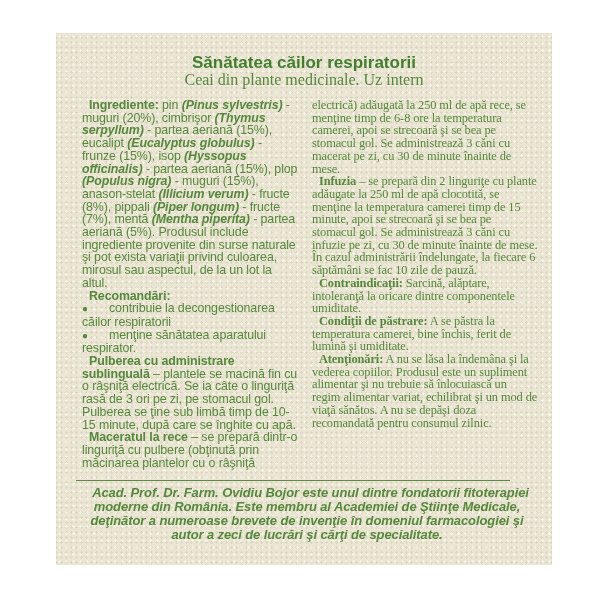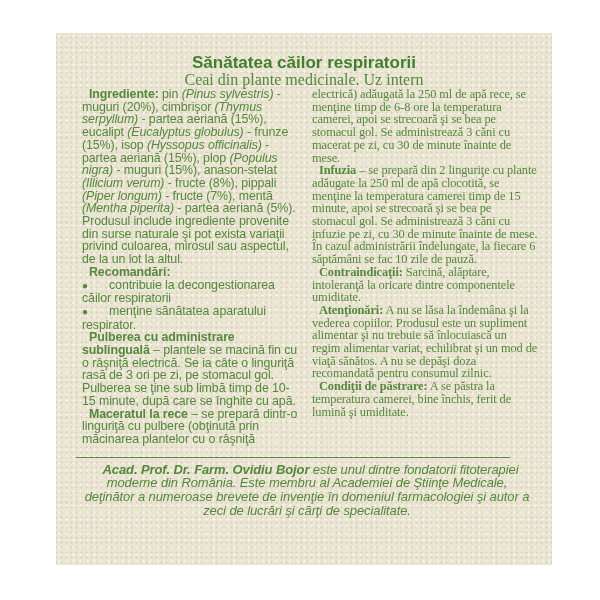--- a/index.html
+++ b/index.html
@@ -17,30 +17,30 @@
     position:absolute;left:56px;top:33px;width:496px;height:532px;
     background-color:var(--label-bg);
     background-image:
       radial-gradient(rgba(255,255,255,.55) 1px, transparent 1.3px),
       radial-gradient(rgba(170,158,125,.20) 1px, transparent 1.3px);
     background-size:7px 7px,5px 5px;
     background-position:0 0,3px 2px;
     padding:20px 12px 10px 26px;
     color:var(--body-text);
   }
-  .header{text-align:center;margin-right:14px;}
+  .header{text-align:center;margin-right:14px;margin-bottom:11px;}
   .title{font-size:17px;font-weight:bold;color:var(--heading-text);line-height:19px;}
   .subtitle{font-size:16px;color:var(--body-text);line-height:16px;font-family:Liberation Serif, serif;}
   .columns{display:flex;gap:14px;}
   .col{font-size:12.4px;line-height:12.7px;letter-spacing:-0.1px;}
   .col-left{width:216px;flex:0 0 216px;}
   .col-right{flex:1 1 auto;padding-right:2px;font-family:Liberation Serif, serif;}
   .block{margin:0;}
   .b{font-weight:bold;padding-left:7px;}
-  .i{font-style:italic;}
+  .i{font-style:italic;font-weight:bold;}
   .dot{display:inline-block;width:27px;font-size:10px;vertical-align:baseline;}
   .rule{border:none;border-top:1px solid var(--rule);
         margin:11px 30px 5px -6px;height:0;}
   .footer{font-size:13px;line-height:13.8px;font-style:italic;
           letter-spacing:-0.1px;padding-right:8px;text-align:center;}
 </style>
 </head>
 <body>
 
 <div class="page">
@@ -55,20 +55,20 @@
           <p class="block"><span class="b">Recomandări:</span></p>
           <p class="block"><span class="dot">●</span><span>contribuie la decongestionarea căilor respiratorii</span></p>
           <p class="block"><span class="dot">●</span><span>menţine sănătatea aparatului respirator.</span></p>
           <p class="block"><span class="b">Pulberea cu administrare sublinguală</span><span> – plantele se macină fin cu o râşniţă electrică. Se ia câte o linguriţă rasă de 3 ori pe zi, pe stomacul gol. Pulberea se ţine sub limbă timp de 10-15 minute, după care se înghite cu apă.</span></p>
           <p class="block"><span class="b">Maceratul la rece</span><span> – se prepară dintr-o linguriţă cu pulbere (obţinută prin măcinarea plantelor cu o râşniţă</span></p>
         </div>
       <div class="col col-right">
           <p class="block"><span>electrică) adăugată la 250 ml de apă rece, se menţine timp de 6-8 ore la temperatura camerei, apoi se strecoară şi se bea pe stomacul gol. Se administrează 3 căni cu macerat pe zi, cu 30 de minute înainte de mese.</span></p>
           <p class="block"><span class="b">Infuzia</span><span> – se prepară din 2 linguriţe cu plante adăugate la 250 ml de apă clocotită, se menţine la temperatura camerei timp de 15 minute, apoi se strecoară şi se bea pe stomacul gol. Se administrează 3 căni cu infuzie pe zi, cu 30 de minute înainte de mese. În cazul administrării îndelungate, la fiecare 6 săptămâni se fac 10 zile de pauză.</span></p>
           <p class="block"><span class="b">Contraindicaţii:</span><span> Sarcină, alăptare, intoleranţă la oricare dintre componentele umiditate.</span></p>
+          <p class="block"><span class="b">Condiţii de păstrare:</span><span> A se păstra la temperatura camerei, bine închis, ferit de lumină şi umiditate.</span></p>
           <p class="block"><span class="b">Atenţionări:</span><span> A nu se lăsa la îndemâna şi la vederea copiilor. Produsul este un supliment alimentar şi nu trebuie să înlocuiască un regim alimentar variat, echilibrat şi un mod de viaţă sănătos. A nu se depăşi doza recomandată pentru consumul zilnic.</span></p>
-          <p class="block"><span class="b">Condiţii de păstrare:</span><span> A se păstra la temperatura camerei, bine închis, ferit de lumină şi umiditate.</span></p>
         </div>
     </div>
     <hr class="rule">
     <div class="footer"><span class="b i">Acad. Prof. Dr. Farm. Ovidiu Bojor</span><span class="i"> este unul dintre fondatorii fitoterapiei moderne din România. Este membru al Academiei de Ştiinţe Medicale, deţinător a numeroase brevete de invenţie în domeniul farmacologiei şi autor a zeci de lucrări şi cărţi de specialitate.</span></div>
   </div>
 </div>
 
 </body></html>

